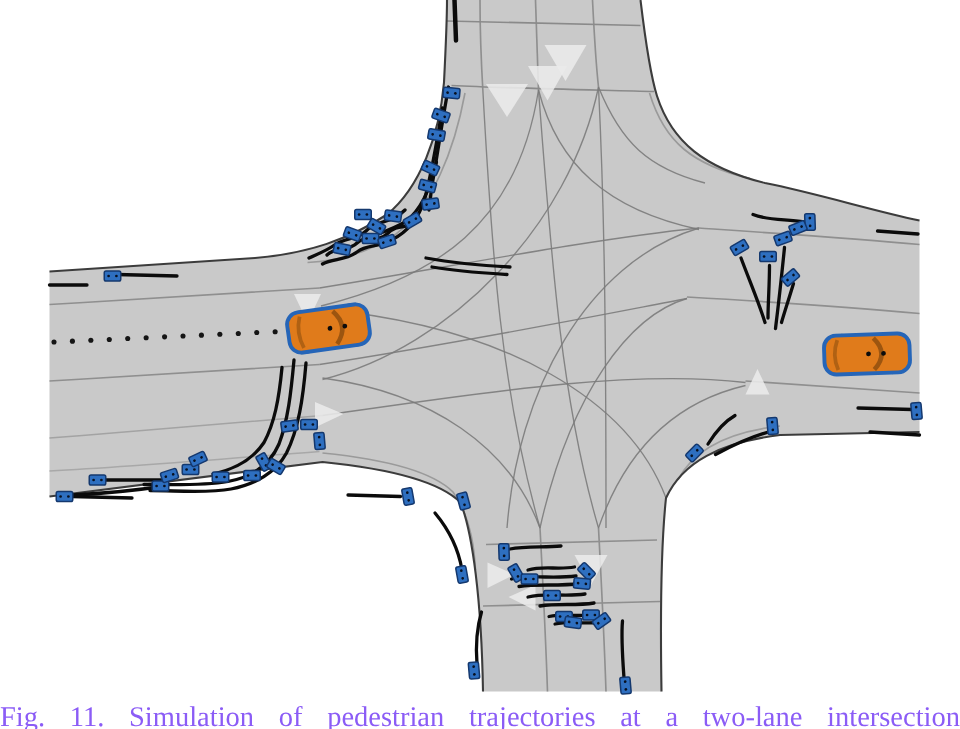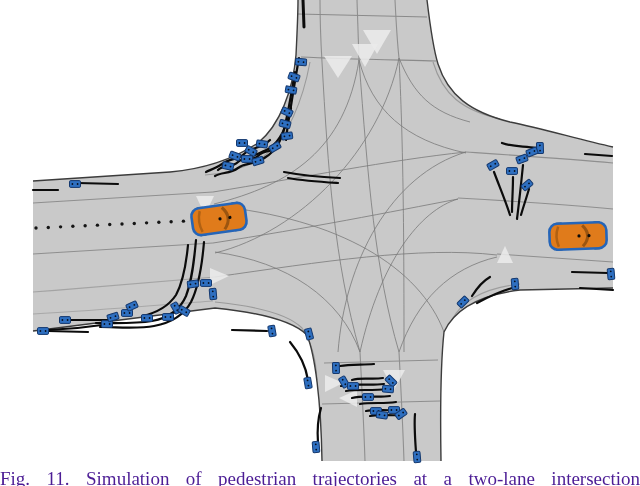--- a/index.html
+++ b/index.html
@@ -1,18 +1,18 @@
 <!DOCTYPE html>
 <html><head>
 <meta charset="utf-8">
 <style>
   html,body{margin:0;padding:0;width:640px;height:486px;background:#ffffff;overflow:hidden;}
   #figure-wrap{position:absolute;top:0;left:0;width:640px;height:466px;background:#ffffff;}
   #caption{position:absolute;top:469px;left:0;width:640px;height:17px;overflow:hidden;
-    font-family:"Liberation Serif", serif;font-size:19px;line-height:20px;color:#4c1d95;
+    font-family:"Liberation Serif", serif;font-size:19px;line-height:20px;color:#8b5cf6;
     text-align:justify;text-align-last:justify;white-space:nowrap;}
 </style>
 </head>
 <body>
 
 <div id="figure-wrap">
   <svg id="scene" width="640" height="466" viewBox="0 0 640 466">
       <path d="M298,0 L427,0 C430,25 433,48 438,64 C448,95 470,112 510,122 C545,129 580,140 613,147 L613,288 L520,290 C480,295 455,308 444,332 C441,360 440,400 441,461 L322,461 C321,400 315,355 307,335 C292,320 255,312 215,308 L33,331 L33,181 L170,172 C205,169 232,160 258,143 C280,125 293,90 296,55 C297,35 298,15 298,0 Z" fill="#c9c9c9"></path>
       <path d="M33,203 C100,199 170,195 213,192" fill="none" stroke="#8f8f8f" stroke-width="1.1"></path>
       <path d="M33,254 C100,250 170,246 213,243" fill="none" stroke="#8f8f8f" stroke-width="1.1"></path>

